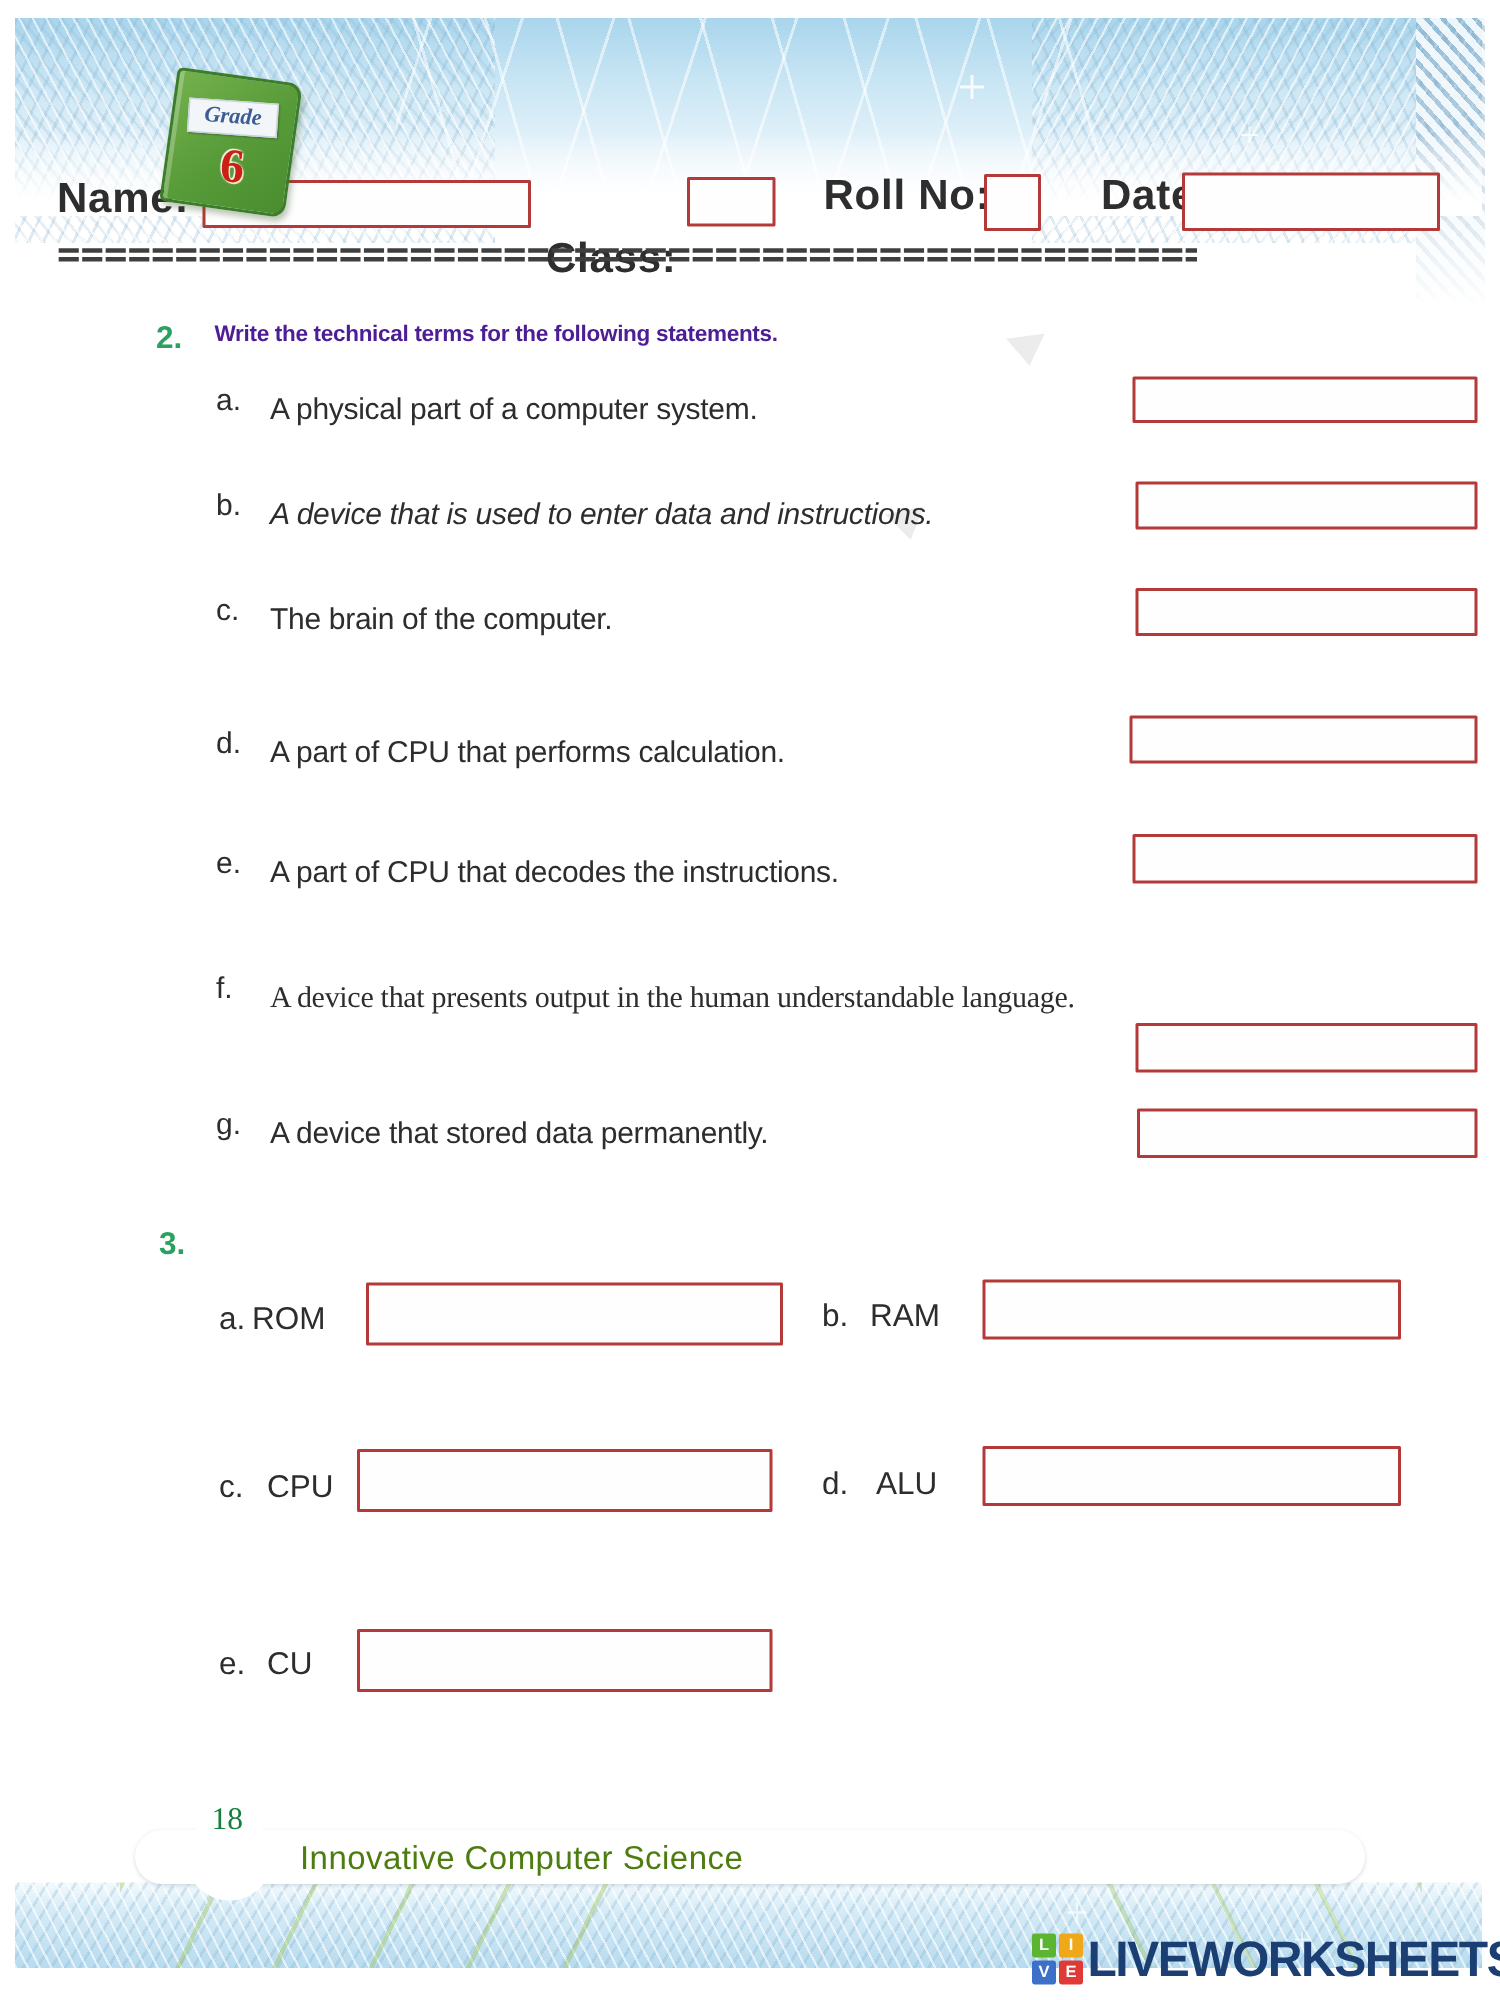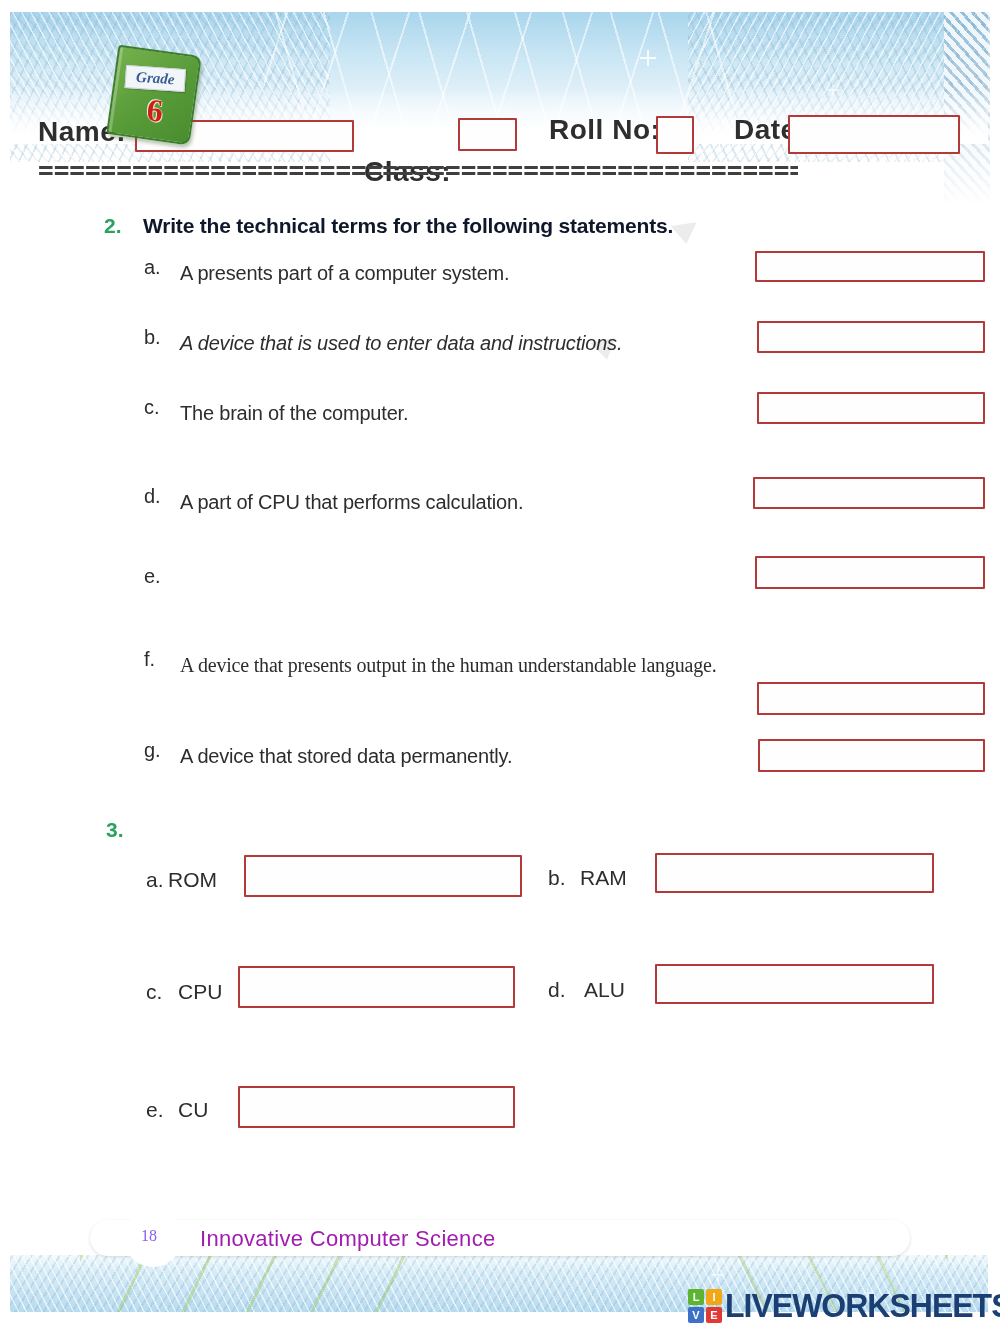--- a/index.html
+++ b/index.html
@@ -102,21 +102,21 @@
     font-family:"Liberation Sans", sans-serif;
   }
   .separator {
     position:absolute; left:38px; top:156px; width:760px; overflow:hidden; white-space:nowrap;
     font-family:"DejaVu Sans Mono", monospace; font-weight:bold; font-size:26px;
     color:#3f3f3f; letter-spacing:0; line-height:1.1;
   }
 
   
   .q-number { position:absolute; font-weight:bold; font-size:21px; color:#2aa15e; }
-  .q-title  { position:absolute; font-weight:bold; font-size:21px; color:#0f172a; letter-spacing:-.2px; }
+  .q-title  { position:absolute; font-weight:bold; font-size:15px; color:#4c1d95; letter-spacing:-.2px; }
   .item-letter { position:absolute; font-size:20px; color:#2d2d2d; }
   .item-text   { position:absolute; font-size:20px; color:#2d2d2d; letter-spacing:-.2px; line-height:35px; }
   .item-text.justified { width:700px; text-align:justify;font-family:Liberation Serif, serif; }
   .term-label  { position:absolute; font-size:21px; color:#2d2d2d; }
 
   .watermark-arrow {
     position:absolute; width:0; height:0; opacity:.9;
     border-left:13px solid transparent; border-right:13px solid transparent;
     border-top:20px solid rgba(110,110,110,.15);
   }
@@ -125,26 +125,26 @@
   .footer-circle {
     position:absolute; left:124px; top:1209px; width:58px; height:58px;
     background:#ffffff; border-radius:50%; z-index:3;
   }
   .footer-pill {
     position:absolute; left:90px; top:1220px; width:820px; height:36px;
     background:#ffffff; border-radius:18px; z-index:2;
     box-shadow:0 1px 3px rgba(90,120,140,.25);
   }
   .footer-page {
-    position:absolute; left:141px; top:1227px; z-index:4;
-    font-family:"Liberation Serif", serif; font-size:16px; color:#8b5cf6;
+    position:absolute; left:141px; top:1200px; z-index:4;
+    font-family:"Liberation Serif", serif; font-size:21px; color:#15803d;
   }
   .footer-title {
     position:absolute; left:200px; top:1226px; z-index:4;
-    font-size:22px; color:#a21caf; letter-spacing:.3px;
+    font-size:22px; color:#4d7c0f; letter-spacing:.3px;
   }
 
   
   .lws-logo { position:absolute; left:688px; top:1289px; z-index:5; display:flex; align-items:center; }
   .lws-tiles { display:grid; grid-template-columns:16px 16px; grid-template-rows:16px 16px; gap:2px; margin-right:3px; }
   .lws-tile {
     display:flex; align-items:center; justify-content:center; border-radius:2px;
     color:#fff; font-weight:bold; font-size:11px; line-height:1;
   }
   .tile-green  { background:#5cb531; }
@@ -189,36 +189,37 @@
 
   <div class="separator">====================================================</div>
 
   <div class="watermark-arrow" style="left:672px; top:224px; transform:rotate(-8deg);"></div>
   <div class="watermark-arrow" style="left:592px; top:340px; transform:rotate(-12deg);"></div>
 
   <div class="q-number" style="left:104px; top:214px;">2.</div>
   <div class="q-title" style="left:143px; top:214px;">Write the technical terms for the following statements.</div>
 
   <div class="item-letter" style="left:144px; top:256px;">a.</div>
-  <div class="item-text" style="left:180px; top:256px;">A presents part of a computer system.</div>
+  <div class="item-text" style="left:180px; top:256px;">A physical part of a computer system.</div>
   <input class="answer-box" style="left: 755px; top: 251px; width: 230px; height: 31px;">
 
   <div class="item-letter" style="left:144px; top:326px;">b.</div>
   <div class="item-text" style="left:180px; top:326px;font-style:italic;">A device that is used to enter data and instructions.</div>
   <input class="answer-box" style="left: 757px; top: 321px; width: 228px; height: 32px;">
 
   <div class="item-letter" style="left:144px; top:396px;">c.</div>
   <div class="item-text" style="left:180px; top:396px;">The brain of the computer.</div>
   <input class="answer-box" style="left: 757px; top: 392px; width: 228px; height: 32px;">
 
   <div class="item-letter" style="left:144px; top:485px;">d.</div>
   <div class="item-text" style="left:180px; top:485px;">A part of CPU that performs calculation.</div>
   <input class="answer-box" style="left: 753px; top: 477px; width: 232px; height: 32px;">
 
   <div class="item-letter" style="left:144px; top:565px;">e.</div>
+  <div class="item-text" style="left:180px; top:565px;">A part of CPU that decodes the instructions.</div>
   <input class="answer-box" style="left: 755px; top: 556px; width: 230px; height: 33px;">
 
   <div class="item-letter" style="left:144px; top:648px;">f.</div>
   <div class="item-text justified" style="left:180px; top:648px;">A device that presents output in the human understandable language.</div>
   <input class="answer-box" style="left: 757px; top: 682px; width: 228px; height: 33px;">
 
   <div class="item-letter" style="left:144px; top:739px;">g.</div>
   <div class="item-text" style="left:180px; top:739px;">A device that stored data permanently.</div>
   <input class="answer-box" style="left: 758px; top: 739px; width: 227px; height: 33px;">
 

